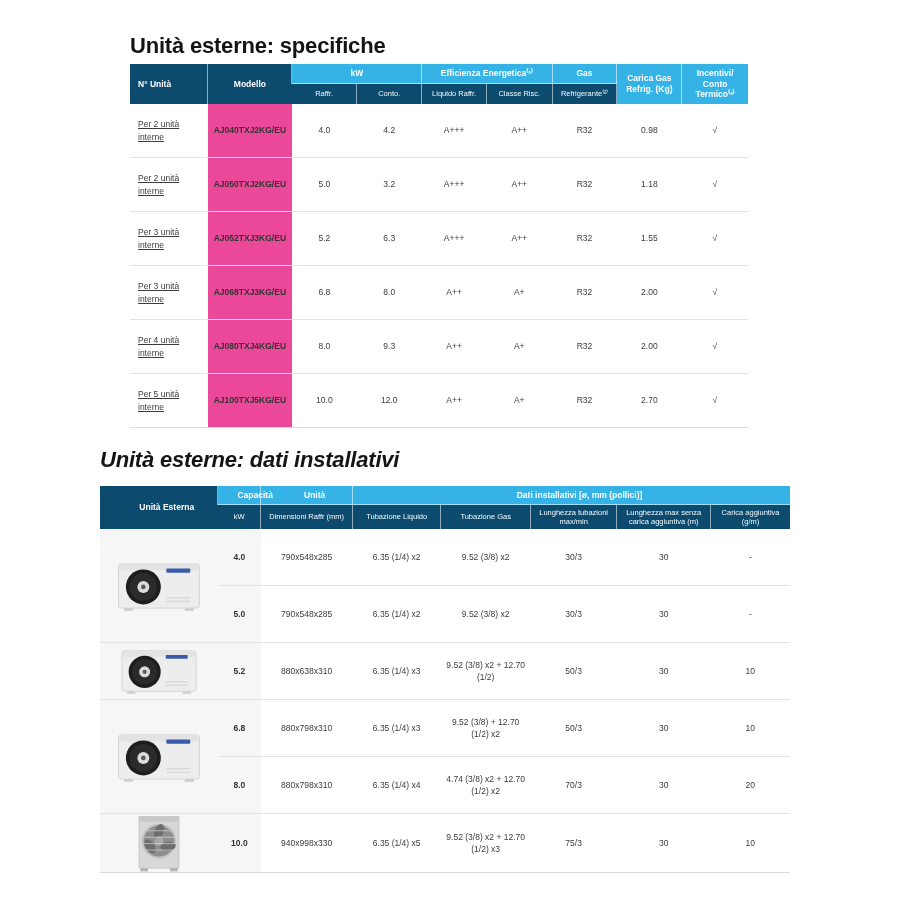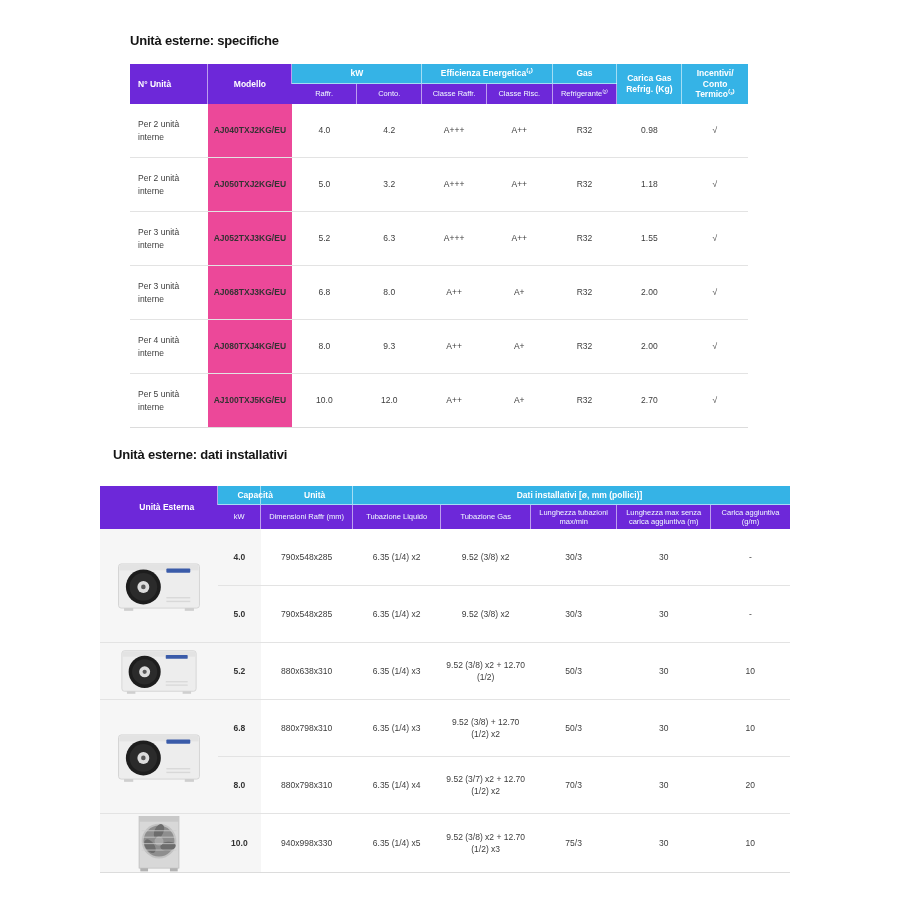--- a/index.html
+++ b/index.html
@@ -2,50 +2,50 @@
 <html><head>
 <meta charset="utf-8">
 <style>
   html,body{margin:0;padding:0;}
   body{
     width:900px;height:900px;position:relative;background:#ffffff;
     font-family:"Liberation Sans", sans-serif;color:#3c3c3c;
     -webkit-font-smoothing:antialiased;
   }
   .page-title{
-    position:absolute;margin:0;font-size:13px;font-weight:bold;color:#141414;
+    position:absolute;margin:0;font-size:22px;font-weight:bold;color:#141414;
     letter-spacing:-0.2px;
   }
   #title1{left:130px;top:33px;}
-  #title2{left:113px;top:447px;}
+  #title2{left:100px;top:447px;font-style:italic;}
   #t1wrap{position:absolute;left:130px;top:64px;width:618px;}
   #t2wrap{position:absolute;left:100px;top:486px;width:690px;}
   table{border-collapse:collapse;table-layout:fixed;width:100%;}
   th{
     color:#ffffff;font-weight:bold;font-size:8.5px;line-height:1.25;
     padding:2px 3px;text-align:center;vertical-align:middle;
   }
   th.dark{background:#35b3e6;}
-  th.light{background:#6d28d9;}
+  th.light{background:#0c4a6e;}
   th.sub{font-size:7.5px;font-weight:normal;color:#f2fbff;}
   thead th{border-left:1px solid rgba(255,255,255,.55);}
   thead th:first-child{border-left:none;}
   thead tr.hsub th{border-top:1px solid rgba(255,255,255,.55);}
   td{
     font-size:8.5px;text-align:center;vertical-align:middle;color:#3c3c3c;
     border-top:1px solid #e3e3e3;padding:2px 4px;line-height:1.45;
   }
   tbody tr:first-child td{border-top:none;}
   table{border-bottom:1px solid #dcdcdc;}
   
   #t1 thead tr.htop th{height:15px;}
   #t1 thead tr.hsub th{height:16px;}
   #t1 tbody td{height:49px;}
   #t1 th.leftcell{text-align:left;padding-left:8px;}
-  #t1 td.c-unita{text-align:left;padding-left:8px;}
+  #t1 td.c-unita{text-align:left;padding-left:8px;text-decoration:underline;}
   #t1 td.c-modello{background:#ec4899;font-weight:bold;color:#333;}
   
   #t2 thead tr.htop th{height:14px;padding-left:19px;}
   #t2 thead tr.hsub th{height:20px;}
   #t2 tbody td{height:52px;}
   #t2 td.c-img{background:#f6f6f6;padding:0;}
   #t2 td.c-cap{background:#f6f6f6;font-weight:bold;color:#333;}
   .unit-pic{display:flex;align-items:center;justify-content:center;height:100%;}
 </style>
 </head>
@@ -72,21 +72,21 @@
         <th rowspan="2" class="light">Modello</th>
         <th colspan="2" class="dark">kW</th>
         <th colspan="2" class="dark">Efficienza Energetica⁽¹⁾</th>
         <th class="dark">Gas</th>
         <th rowspan="2" class="dark">Carica Gas Refrig. (Kg)</th>
         <th rowspan="2" class="dark">Incentivi/ Conto Termico⁽³⁾</th>
       </tr>
       <tr class="hsub">
         <th class="light sub">Raffr.</th>
         <th class="light sub">Conto.</th>
-        <th class="light sub">Classe Raffr.</th>
+        <th class="light sub">Liquido Raffr.</th>
         <th class="light sub">Classe Risc.</th>
         <th class="light sub">Refrigerante⁽²⁾</th>
       </tr>
     </thead>
     <tbody>
       <tr>
         <td class="c-unita">Per 2 unità interne</td>
         <td class="c-modello">AJ040TXJ2KG/EU</td>
         <td>4.0</td>
         <td>4.2</td>
@@ -271,21 +271,21 @@
         <td>6.35 (1/4) x3</td>
         <td>9.52 (3/8) + 12.70 (1/2) x2</td>
         <td>50/3</td>
         <td>30</td>
         <td>10</td>
       </tr>
       <tr>
         <td class="c-cap">8.0</td>
         <td>880x798x310</td>
         <td>6.35 (1/4) x4</td>
-        <td>9.52 (3/7) x2 + 12.70 (1/2) x2</td>
+        <td>4.74 (3/8) x2 + 12.70 (1/2) x2</td>
         <td>70/3</td>
         <td>30</td>
         <td>20</td>
       </tr>
       <tr>
         <td class="c-img">
           <div class="unit-pic">
             <svg width="58" height="58" viewBox="0 0 90 90">
               <rect x="14" y="4" width="62" height="80" fill="#d8d8d8" stroke="#b8b8b8"></rect>
               <rect x="14" y="4" width="62" height="8" fill="#c9c9c9"></rect>

